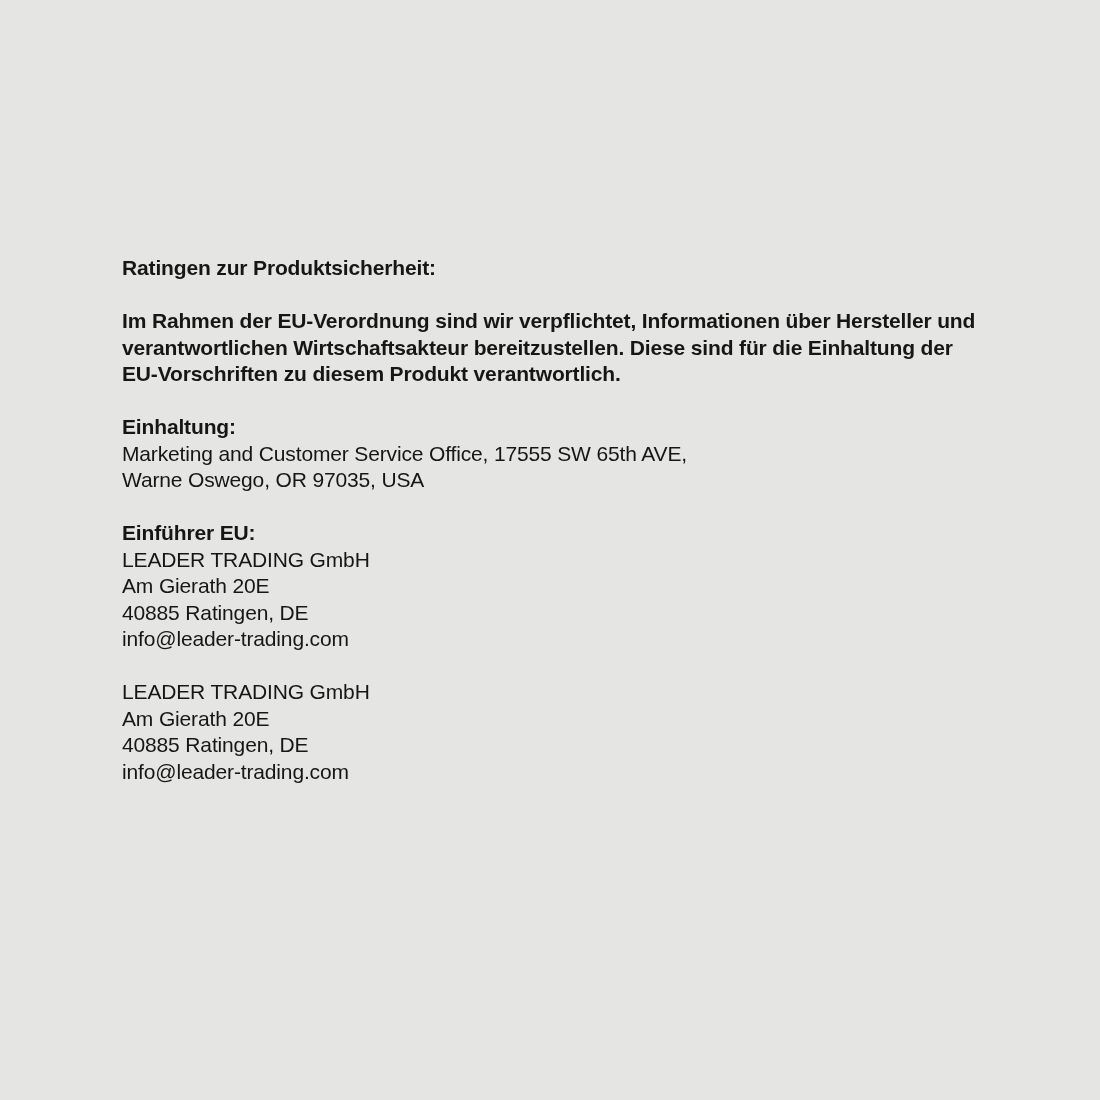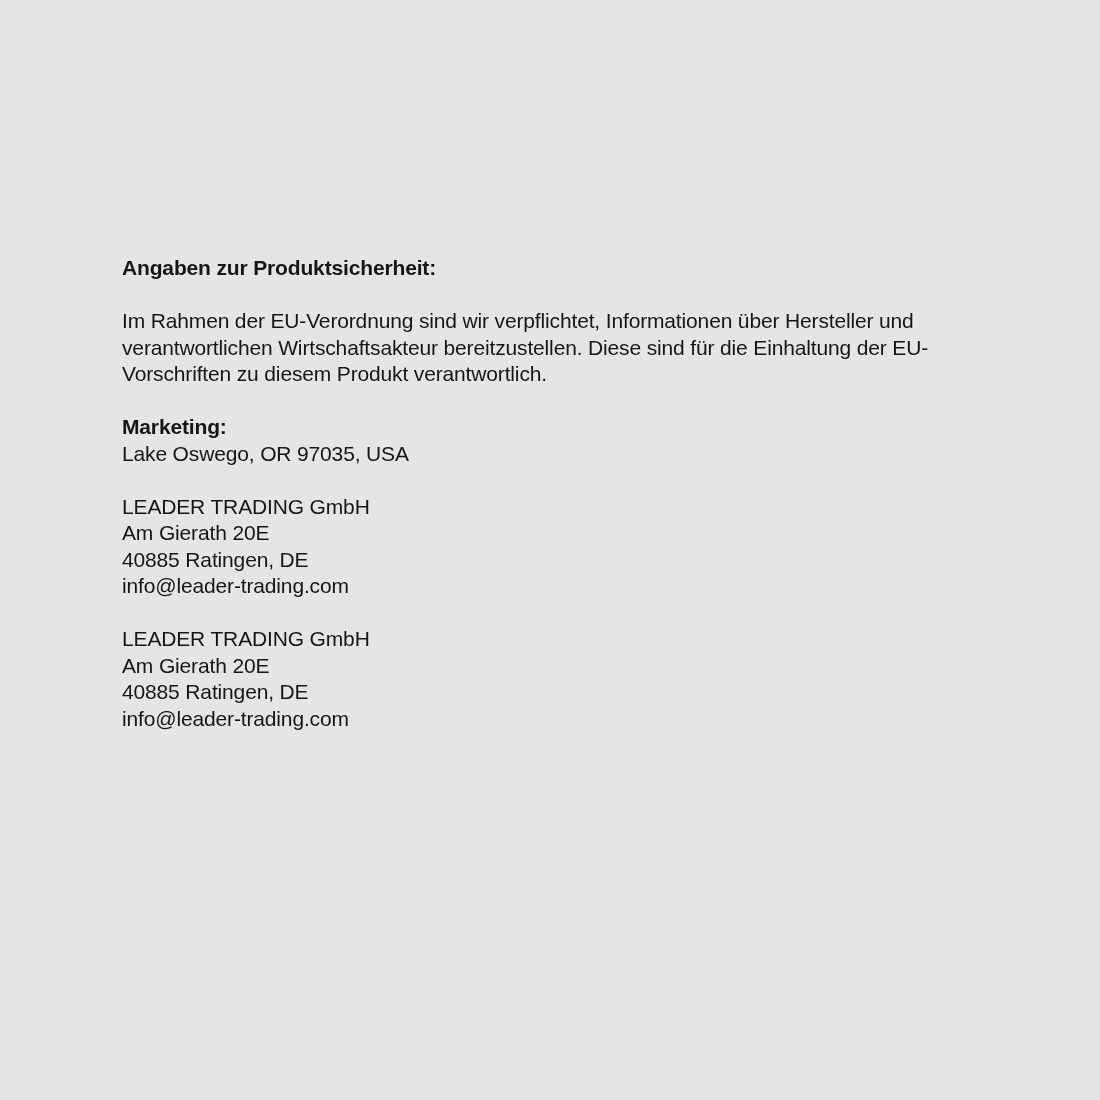--- a/index.html
+++ b/index.html
@@ -24,44 +24,47 @@
     letter-spacing: -0.15px;
   }
   .heading {
     font-size: 21px;
     font-weight: 700;
     line-height: 26.5px;
   }
   .paragraph {
     margin-top: 26.5px;
     white-space: pre-line;
+    font-weight: bold;
   }
   .block {
     margin-top: 26.5px;
   }
   .line {
     line-height: 26.5px;
   }
 </style>
 </head>
 <body>
 
 <div class="page">
   <main class="content">
 
-    <h1 class="heading">Angaben zur Produktsicherheit:</h1>
+    <h1 class="heading">Ratingen zur Produktsicherheit:</h1>
 
     <p class="paragraph">Im Rahmen der EU-Verordnung sind wir verpflichtet, Informationen über Hersteller und verantwortlichen Wirtschaftsakteur bereitzustellen. Diese sind für die Einhaltung der EU-Vorschriften zu diesem Produkt verantwortlich.</p>
 
     <section class="block">
-      <h2 class="heading">Marketing:</h2>
-      <div class="line">Lake Oswego, OR 97035, USA</div>
+      <h2 class="heading">Einhaltung:</h2>
+      <div class="line">Marketing and Customer Service Office, 17555 SW 65th AVE,</div>
+      <div class="line">Warne Oswego, OR 97035, USA</div>
     </section>
 
     <section class="block">
+      <h2 class="heading">Einführer EU:</h2>
       <div class="line">LEADER TRADING GmbH</div>
       <div class="line">Am Gierath 20E</div>
       <div class="line">40885 Ratingen, DE</div>
       <div class="line">info@leader-trading.com</div>
     </section>
 
     <section class="block">
       <div class="line">LEADER TRADING GmbH</div>
       <div class="line">Am Gierath 20E</div>
       <div class="line">40885 Ratingen, DE</div>

